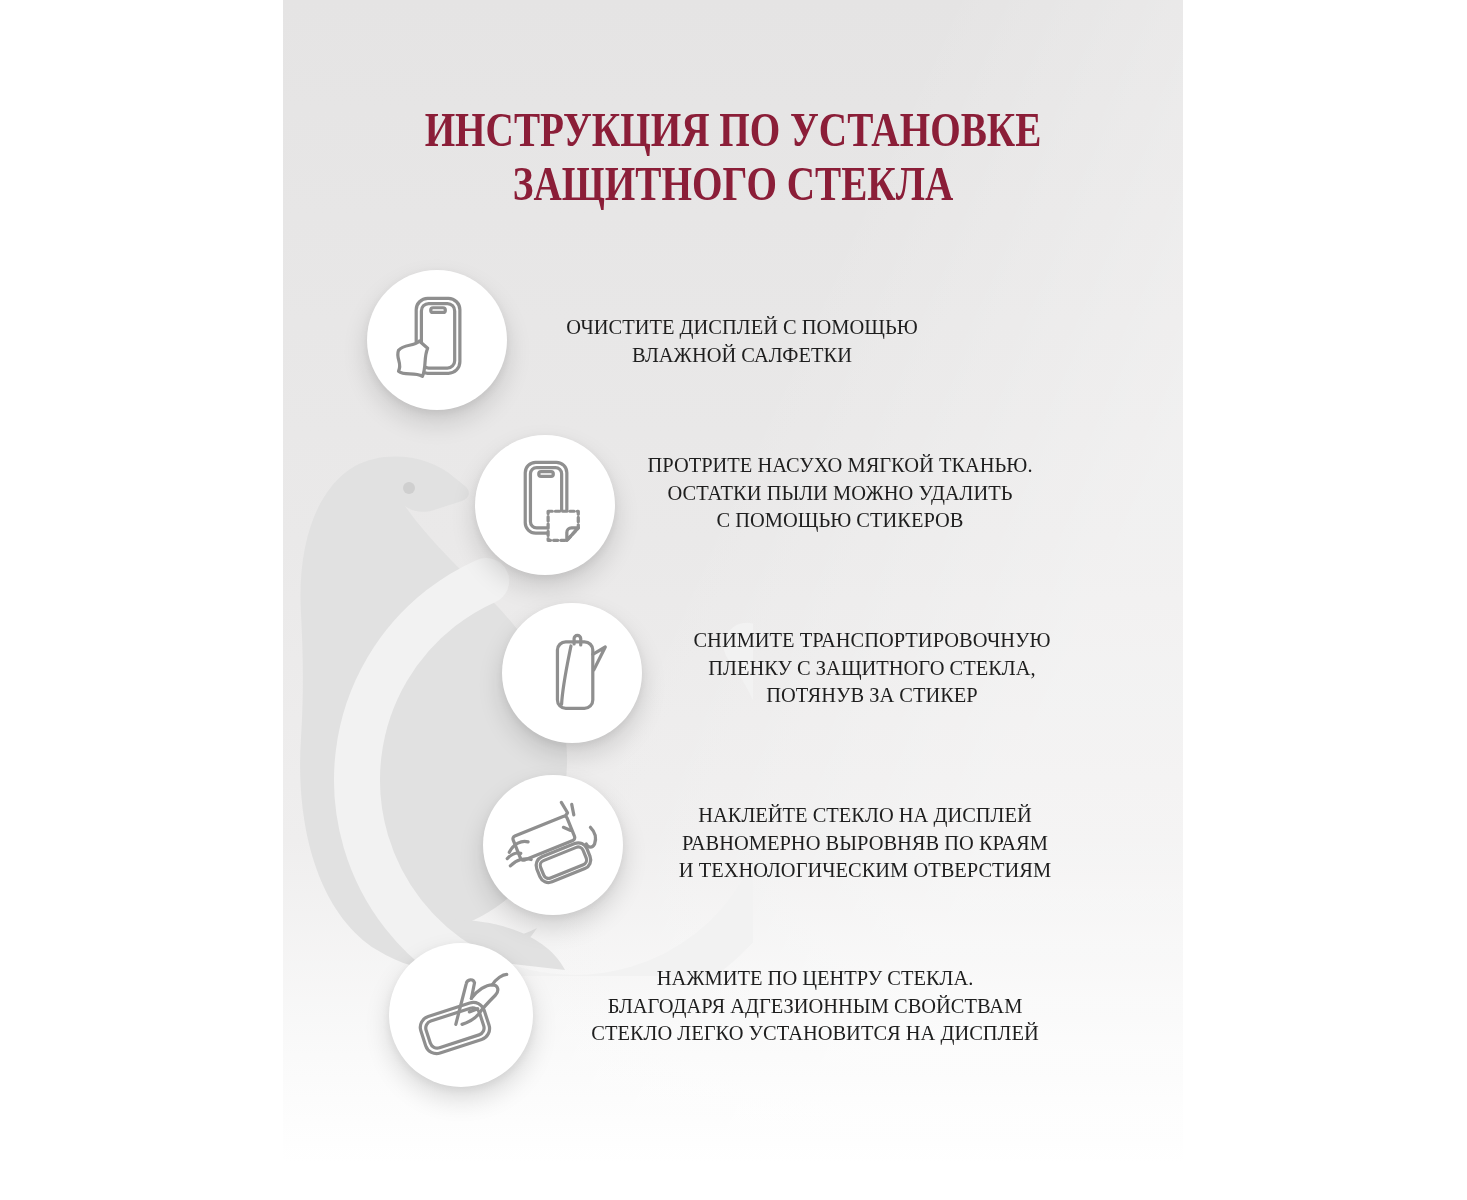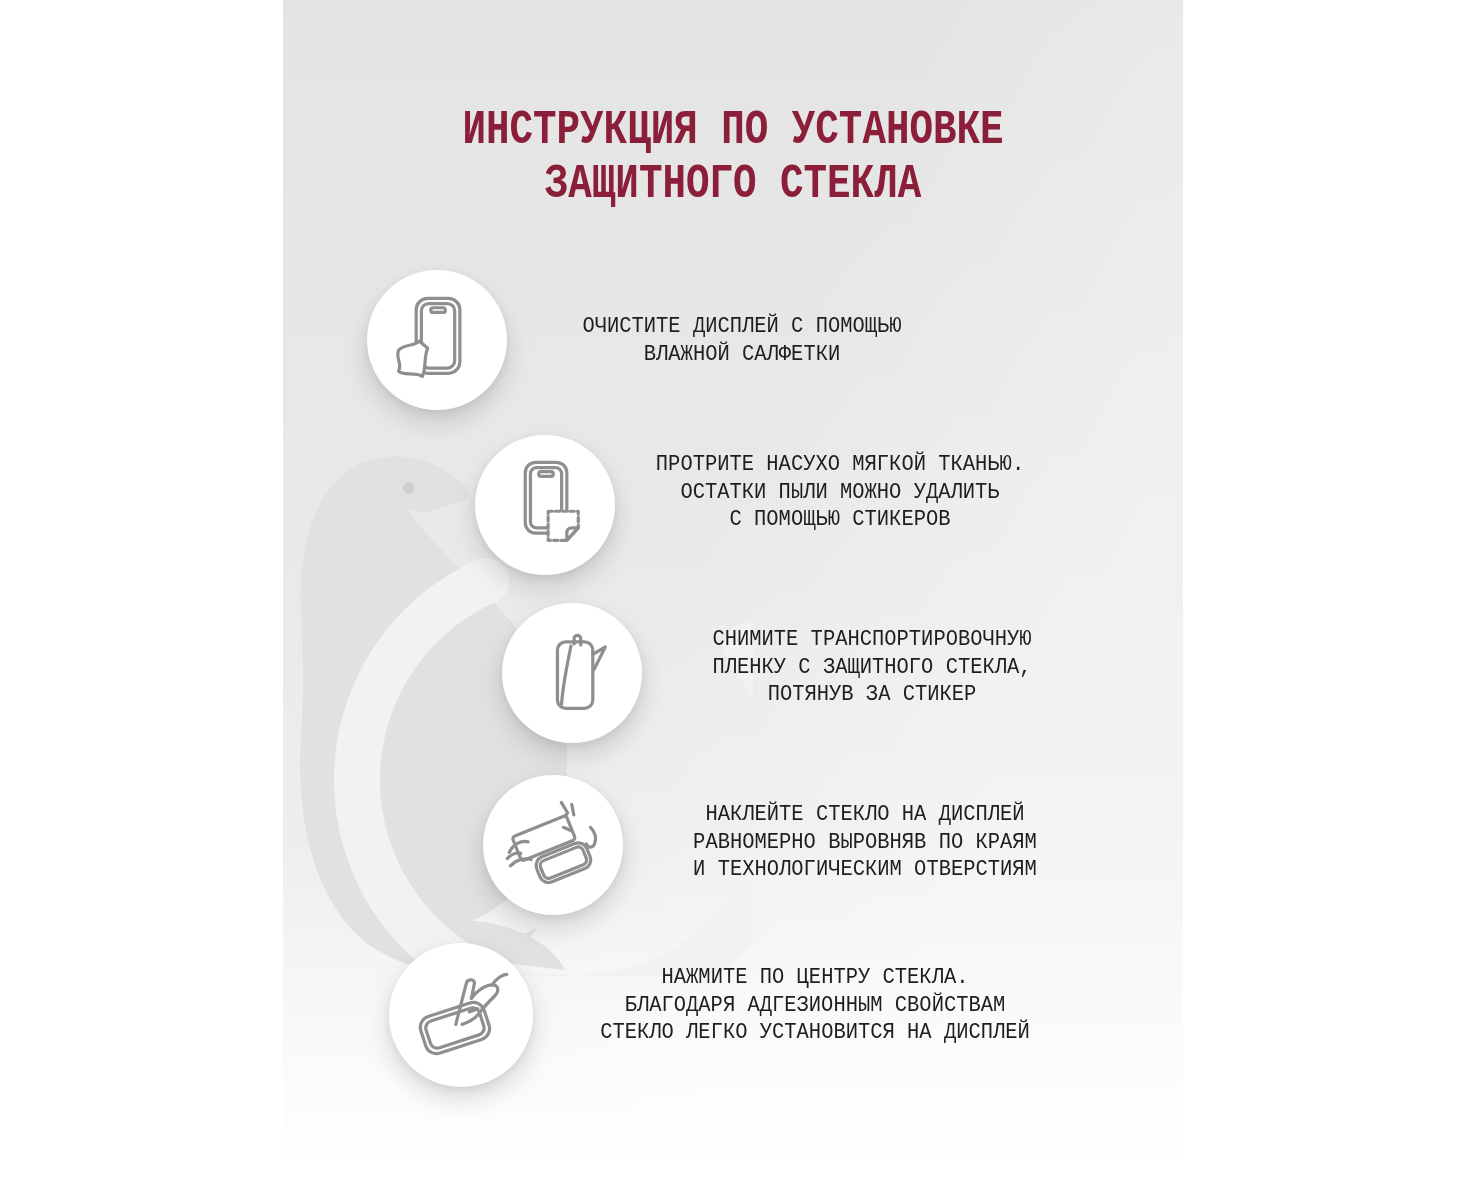--- a/index.html
+++ b/index.html
@@ -1,18 +1,18 @@
 <!DOCTYPE html>
 <html><head>
 <meta charset="utf-8">
 <style>
   html,body{margin:0;padding:0;background:#ffffff;}
   .canvas{
     position:relative;width:1467px;height:1200px;background:#ffffff;overflow:hidden;
-    font-family:Liberation Mono, monospace;
+    font-family:Liberation Serif, serif;
   }
   .column{
     position:absolute;left:283px;top:0;width:900px;height:1200px;
     background:
       linear-gradient(115deg, rgba(255,255,255,0) 45%, rgba(255,255,255,.35) 75%),
       linear-gradient(180deg,#e5e4e4 0%,#eae9e9 45%,#efeeee 70%,#fafafa 88%,#ffffff 97%);
     overflow:hidden;
   }
   .watermark{position:absolute;left:-4px;top:428px;width:474px;height:548px;pointer-events:none;}
   .title{

